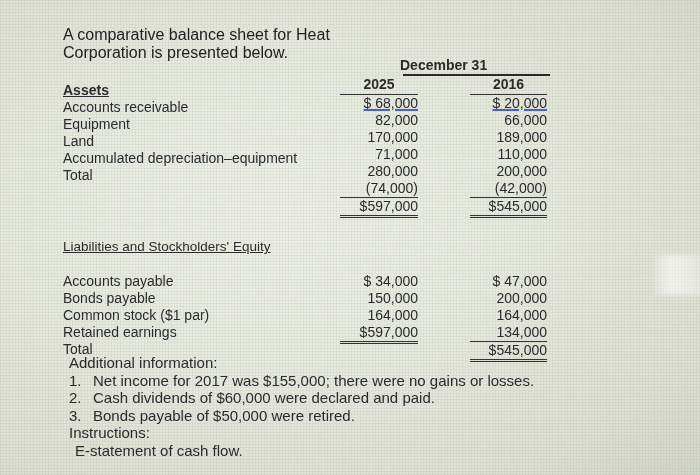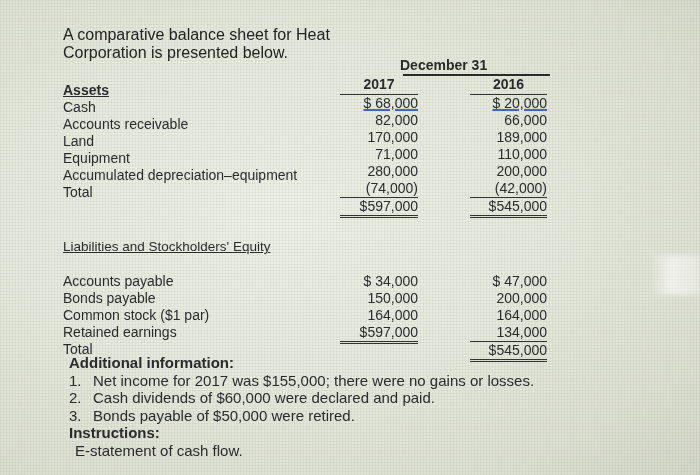--- a/index.html
+++ b/index.html
@@ -95,50 +95,49 @@
       border-bottom: 3px double #333;
     }
     .row { height: 17px; }
     .addl {
       left: 69px;
       top: 354px;
       font-size: 15px;
       line-height: 17.5px;
       color: #2b2b2e;
     }
-    .bold { font-weight: bold; }
+    .bold { font-weight: normal; }
     .li-num { display: inline-block; width: 24px; }
     .instr-body { padding-left: 6px; }
   </style>
 </head>
 <body>
 
 <div class="screen-texture"></div>
 <div class="glare"></div>
 
 <div class="abs intro">
   <div>A comparative balance sheet for Heat</div>
   <div>Corporation is presented below.</div>
 </div>
 
 <div class="abs hdr-dec">December 31</div>
 <div class="dec-rule"></div>
 
 <div class="abs label-col" style="top:82px;">
   <div class="row section-head-assets">Assets</div>
-  <div class="row">Cash</div>
   <div class="row">Accounts receivable</div>
+  <div class="row">Equipment</div>
   <div class="row">Land</div>
-  <div class="row">Equipment</div>
   <div class="row">Accumulated depreciation–equipment</div>
   <div class="row">Total</div>
 </div>
 
 <div class="abs num-col col2017" style="top:76px;">
-  <div class="year-head">2017</div>
+  <div class="year-head">2025</div>
   <div class="row"><span class="first-val">$ 68,000</span></div>
   <div class="row">82,000</div>
   <div class="row">170,000</div>
   <div class="row">71,000</div>
   <div class="row">280,000</div>
   <div class="row before-total">(74,000)</div>
   <div class="row total-val">$597,000</div>
 </div>
 
 <div class="abs num-col col2016" style="top:76px;">

